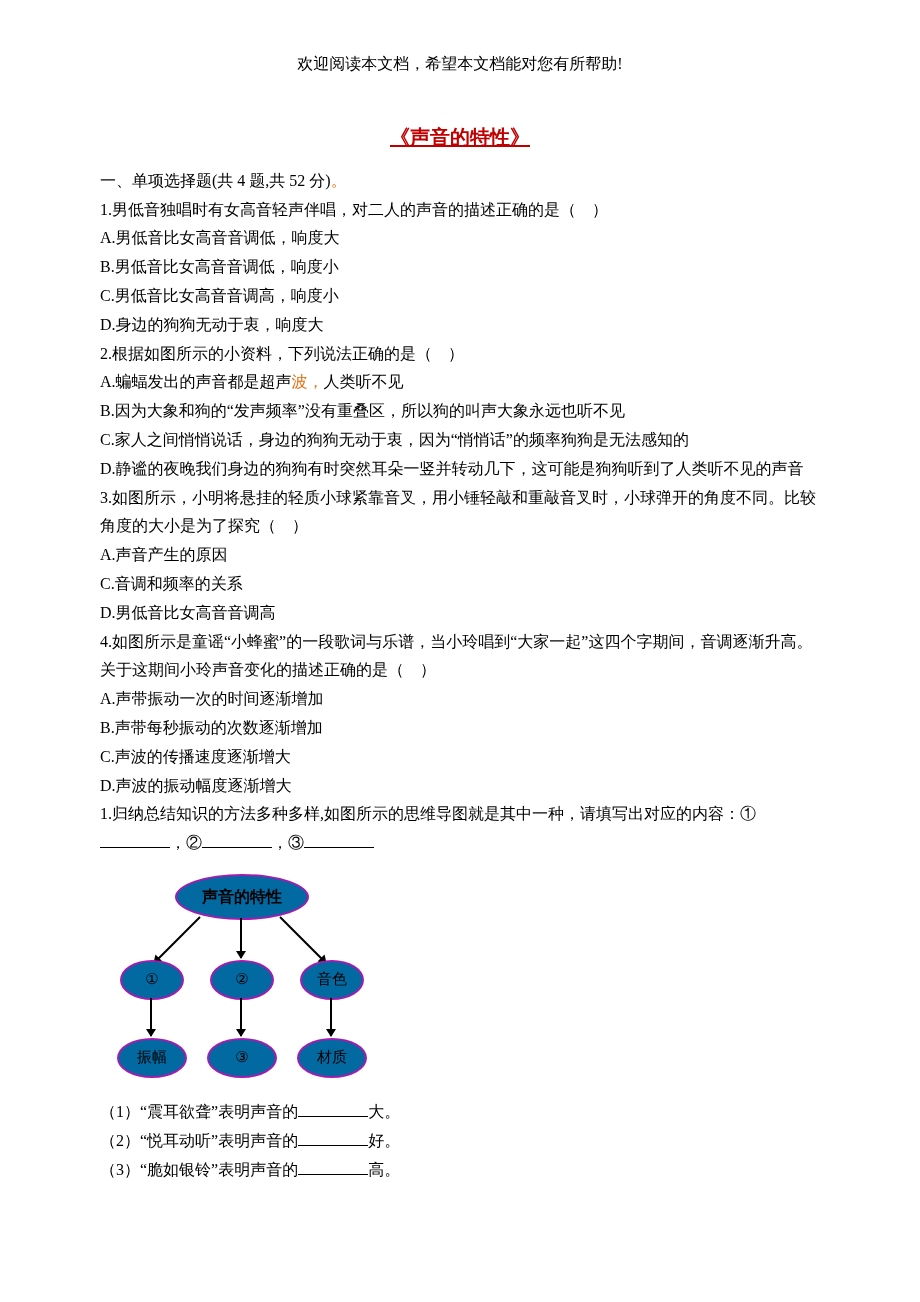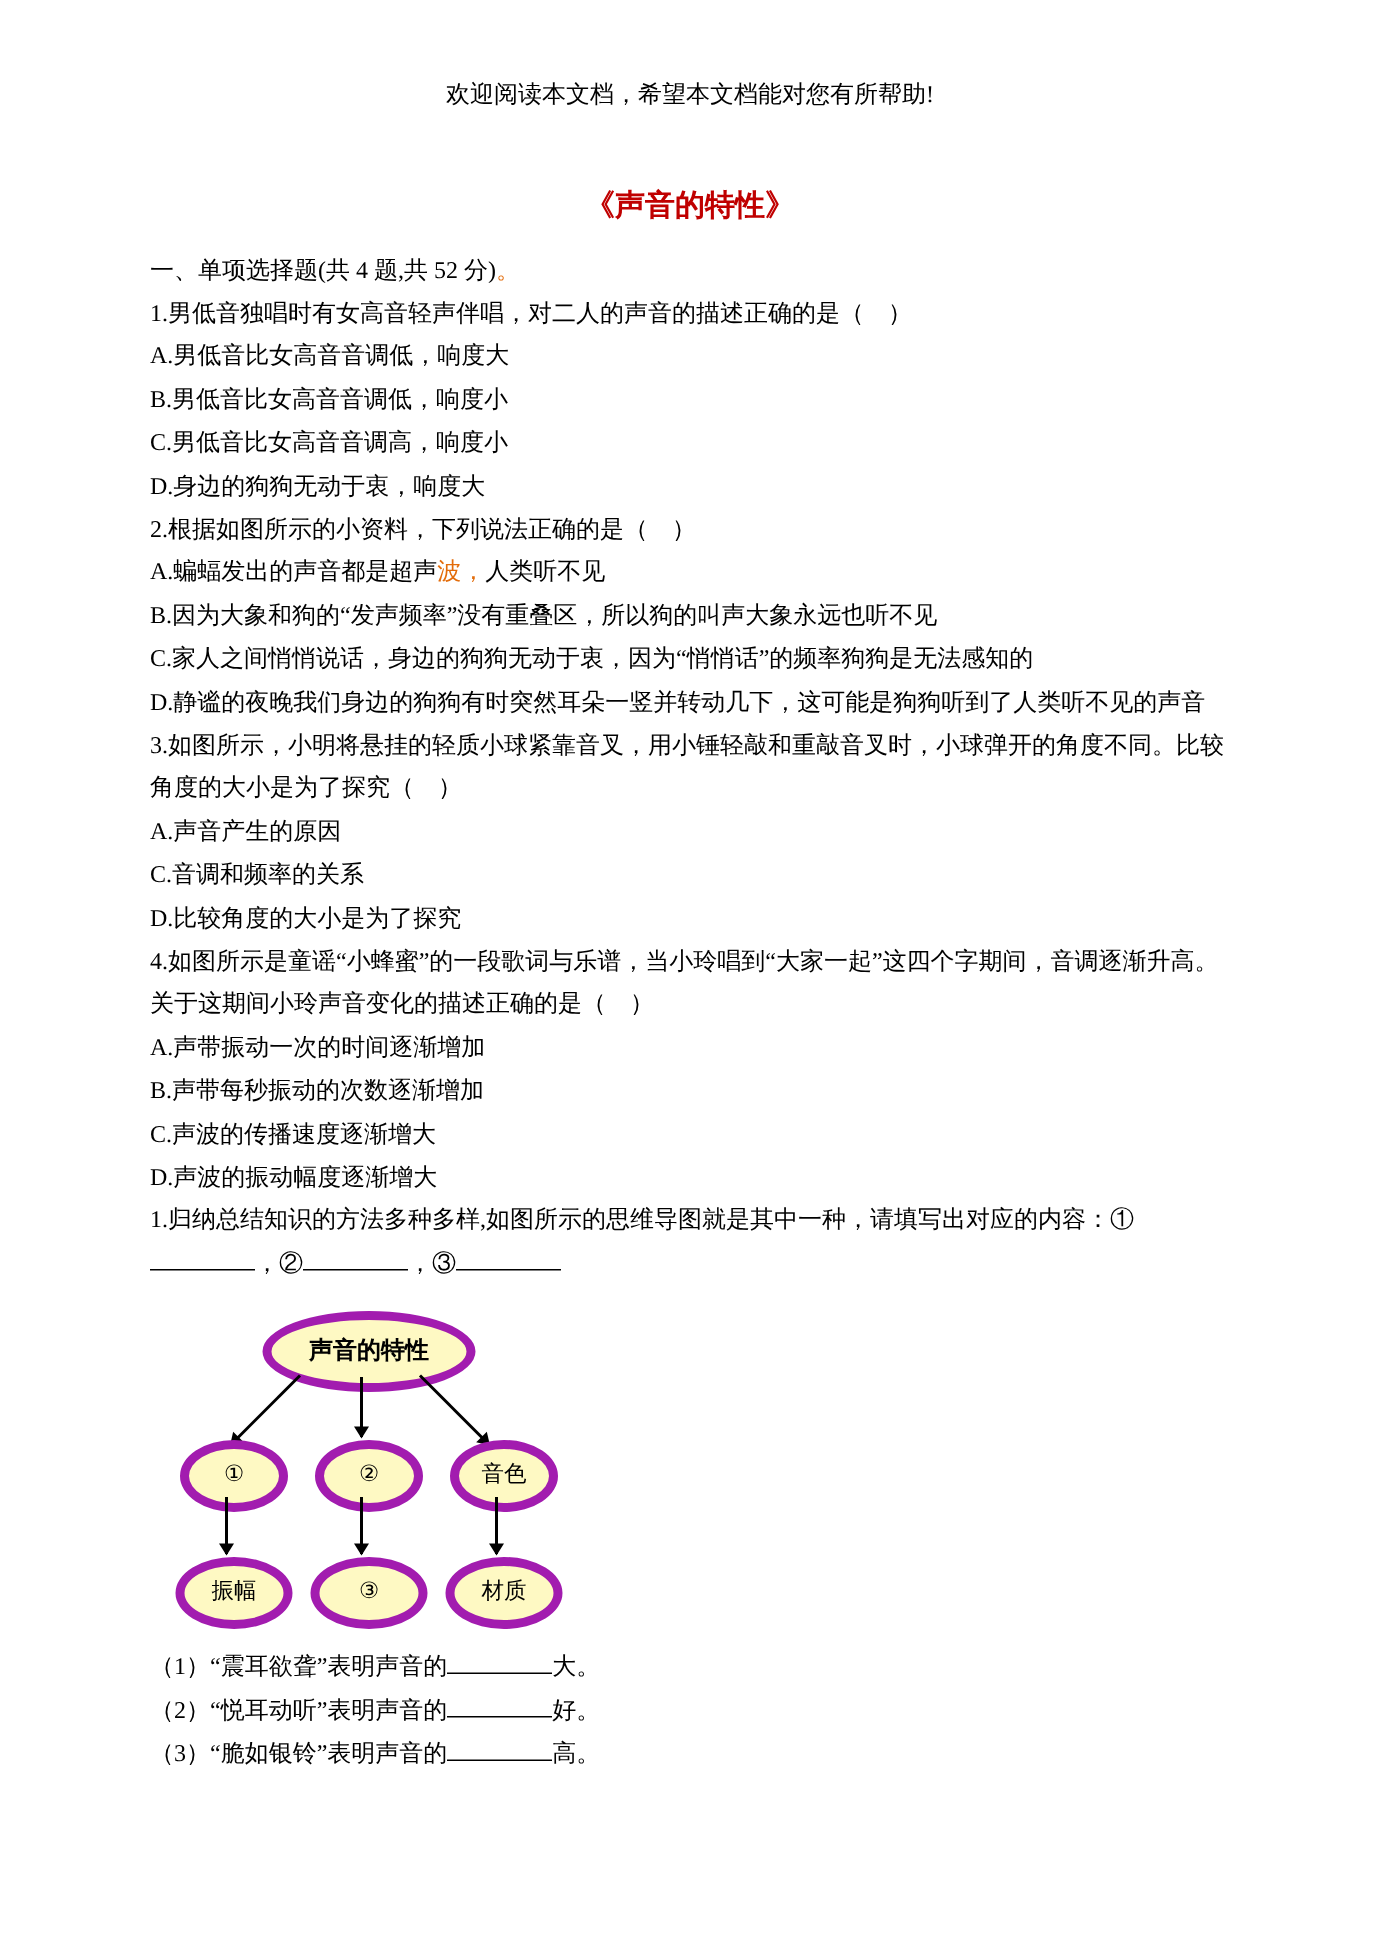--- a/index.html
+++ b/index.html
@@ -19,20 +19,21 @@
     text-align: center;
     font-size: 16px;
     margin-bottom: 40px;
   }
   .title {
     text-align: center;
     font-weight: bold;
     font-size: 20px;
     color: #c00000;
     margin-bottom: 12px;
+    text-decoration: underline;
   }
   .line {
     margin: 0;
   }
   .orange-dot {
     color: #e36c0a;
   }
   .blank {
     display: inline-block;
     border-bottom: 1px solid #000;
@@ -41,23 +42,23 @@
     vertical-align: baseline;
   }
   .diagram {
     width: 280px;
     height: 220px;
     margin: 10px 0 10px 0;
     position: relative;
   }
   .ell {
     position: absolute;
-    border: 6px solid #a21caf;
+    border: 2px solid #a21caf;
     border-radius: 50%;
-    background: #fef9c3;
+    background: #0369a1;
     display: flex;
     align-items: center;
     justify-content: center;
     font-size: 15px;
     font-family: "SimSun", serif;
   }
   .top-ell {
     width: 130px;
     height: 42px;
     left: 75px;
@@ -127,21 +128,21 @@
   <p class="line">
     <span>A.蝙蝠发出的声音都是超声</span><span class="orange-dot">波，</span><span>人类听不见</span>
   </p>
   <p class="line">B.因为大象和狗的“发声频率”没有重叠区，所以狗的叫声大象永远也听不见</p>
   <p class="line">C.家人之间悄悄说话，身边的狗狗无动于衷，因为“悄悄话”的频率狗狗是无法感知的</p>
   <p class="line">D.静谧的夜晚我们身边的狗狗有时突然耳朵一竖并转动几下，这可能是狗狗听到了人类听不见的声音</p>
 
   <p class="line">3.如图所示，小明将悬挂的轻质小球紧靠音叉，用小锤轻敲和重敲音叉时，小球弹开的角度不同。比较角度的大小是为了探究（　）</p>
   <p class="line">A.声音产生的原因</p>
   <p class="line">C.音调和频率的关系</p>
-  <p class="line">D.比较角度的大小是为了探究</p>
+  <p class="line">D.男低音比女高音音调高</p>
 
   <p class="line">4.如图所示是童谣“小蜂蜜”的一段歌词与乐谱，当小玲唱到“大家一起”这四个字期间，音调逐渐升高。关于这期间小玲声音变化的描述正确的是（　）</p>
   <p class="line">A.声带振动一次的时间逐渐增加</p>
   <p class="line">B.声带每秒振动的次数逐渐增加</p>
   <p class="line">C.声波的传播速度逐渐增大</p>
   <p class="line">D.声波的振动幅度逐渐增大</p>
 
 
   <p class="line">
     <span>1.归纳总结知识的方法多种多样,如图所示的思维导图就是其中一种，请填写出对应的内容：①</span><span class="blank"></span><span>，②</span><span class="blank"></span><span>，③</span><span class="blank"></span>

